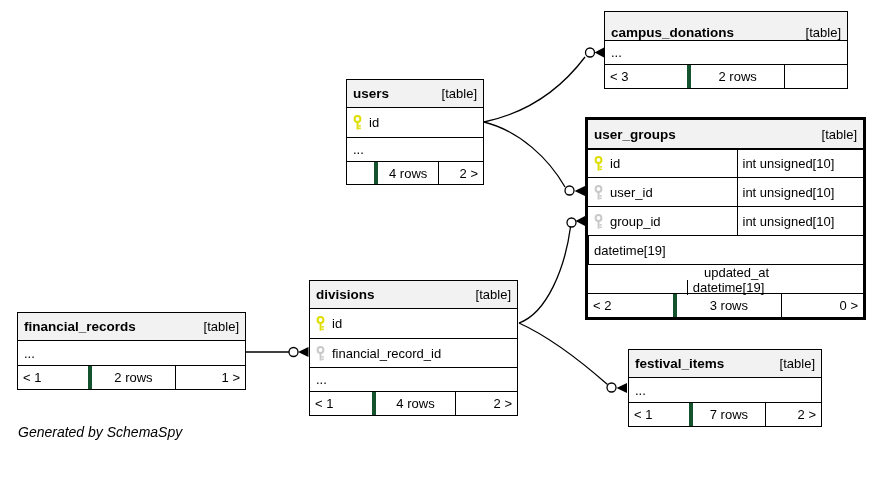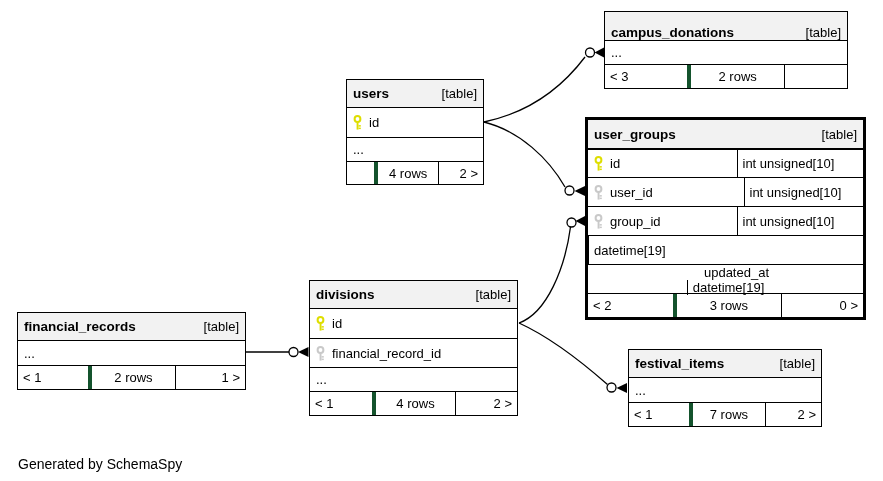--- a/index.html
+++ b/index.html
@@ -17,21 +17,21 @@
   .typecell{display:flex;align-items:center;height:100%;box-sizing:border-box;
             border-left:1px solid #000;padding-left:5px;}
   .keyic{margin-right:7px;flex:0 0 auto;}
   .indent{padding-left:22px;}
   .lbl{font-size:13px;white-space:nowrap;}
   .typ{font-size:13px;white-space:nowrap;}
   .ft{display:flex;border-top:1px solid #000;box-sizing:border-box;align-items:stretch;}
   .fc{display:flex;align-items:center;font-size:13px;box-sizing:border-box;padding:0 5px;}
   .fc.c{justify-content:center;border-left:4px solid #14532d;}
   .fc.r{justify-content:flex-end;border-left:1px solid #000;}
-  #credit{position:absolute;left:18px;top:456px;font-size:14px;}
+  #credit{position:absolute;left:18px;top:424px;font-size:14px;font-style:italic;}
 </style>
 </head>
 <body>
 
 <div id="canvas">
 
   <svg id="edges" viewBox="0 0 883 481" fill="none" stroke="#000" stroke-width="1.3">
     <g>
       <path d="M 484 122 C 522 114 557 94 585 57"></path>
       <circle cx="590" cy="52.5" r="4.5" fill="#fff"></circle>
@@ -116,21 +116,21 @@
           <rect x="3.6" y="6.4" width="1.9" height="8.2" fill="#dede00"></rect>
           <rect x="5.5" y="10.1" width="2.3" height="1.5" fill="#dede00"></rect>
           <rect x="5.5" y="12.6" width="2.3" height="1.5" fill="#dede00"></rect>
         </svg>
         <span class="lbl">id</span>
       </span>
       <span class="typecell" style="flex:1;">
           <span class="typ">int unsigned[10]</span>
         </span>
     </div>
-    <div class="rw" style="height:29px;gap:7px;">
+    <div class="rw" style="height:29px;">
       <span class="namecell" style="flex:0 0 54%;">
         <svg class="keyic" width="9" height="15" viewBox="0 0 9 15">
           <circle cx="4.5" cy="4" r="2.9" fill="none" stroke="#c9c9c9" stroke-width="2"></circle>
           <rect x="3.6" y="6.4" width="1.9" height="8.2" fill="#c9c9c9"></rect>
           <rect x="5.5" y="10.1" width="2.3" height="1.5" fill="#c9c9c9"></rect>
           <rect x="5.5" y="12.6" width="2.3" height="1.5" fill="#c9c9c9"></rect>
         </svg>
         <span class="lbl">user_id</span>
       </span>
       <span class="typecell" style="flex:1;">

